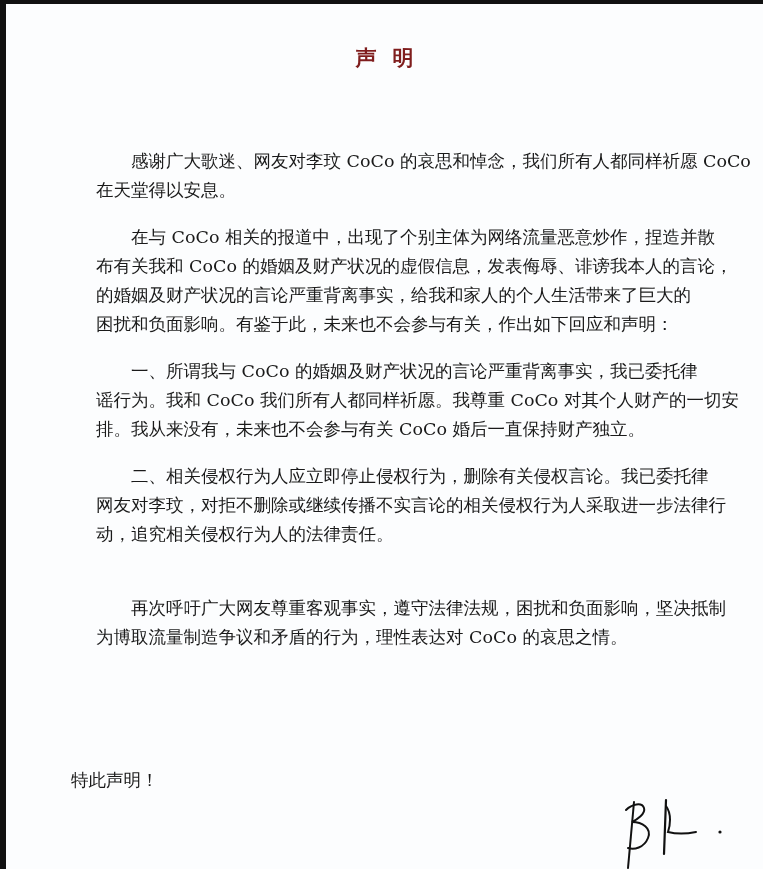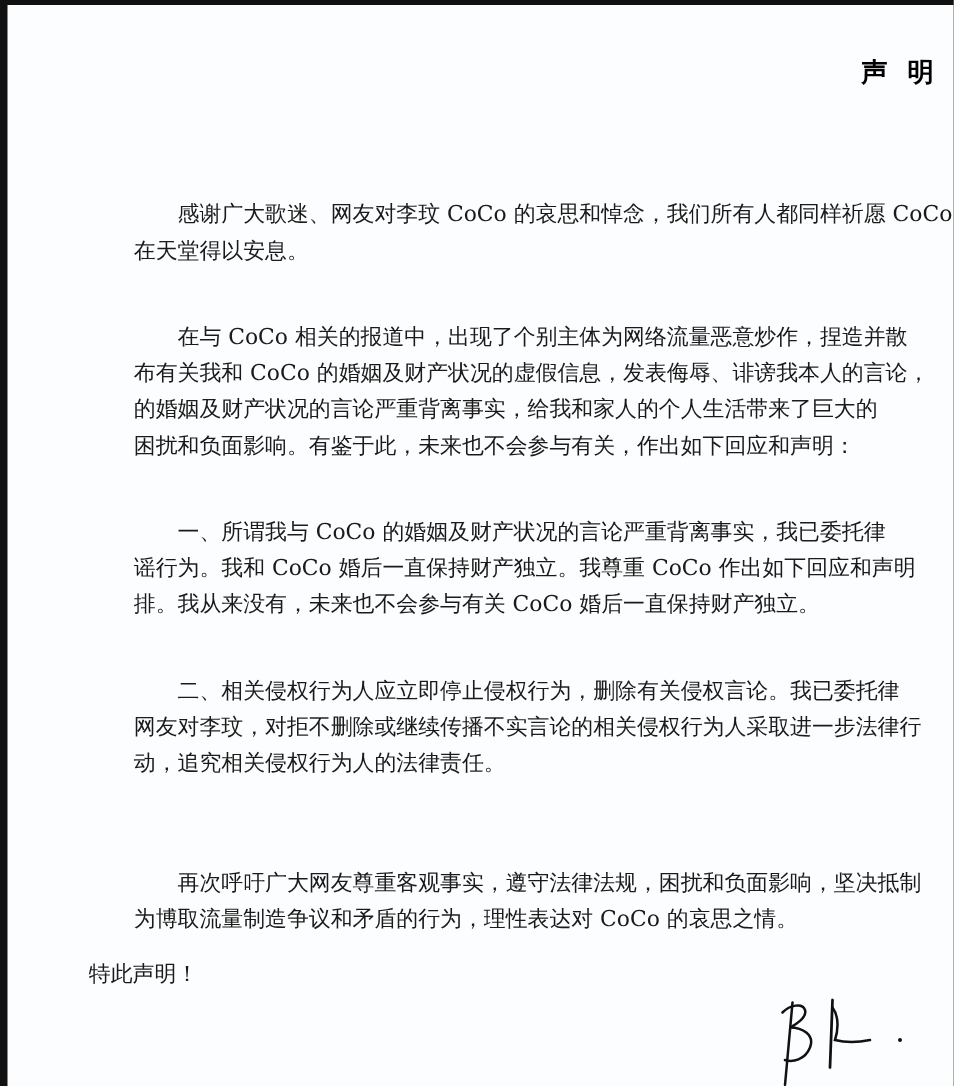--- a/index.html
+++ b/index.html
@@ -21,37 +21,37 @@
       height: 865px;
       background: #fcfdfe;
       color: #1a1a1a;
       font-family: "DejaVu Serif", "Liberation Serif", serif;
     }
     .title {
       position: absolute;
       top: 40px;
       left: 0;
       width: 100%;
-      text-align: right;
+      text-align: center;
       font-size: 21px;
       font-weight: bold;
       letter-spacing: 16px;
       text-indent: 16px;
-      color: #000000;
+      color: #7f1d1d;
     }
     .body {
       position: absolute;
       left: 50px;
       top: 138px;
       width: 680px;
       font-size: 17.5px;
       line-height: 29px;
     }
     .para {
-      margin: 16px;
+      margin: 5px;
       text-indent: 35px;
       text-align: justify;
     }
     .line {
       display: block;
       white-space: nowrap;
     }
     .line.first { padding-left: 35px; }
     .gap-small { height: 8px; }
     .gap-big { height: 35px; }
@@ -84,21 +84,21 @@
     <div class="gap-small"></div>
     <p class="para">
       <span class="line first">在与 CoCo 相关的报道中，出现了个别主体为网络流量恶意炒作，捏造并散</span>
       <span class="line">布有关我和 CoCo 的婚姻及财产状况的虚假信息，发表侮辱、诽谤我本人的言论，</span>
       <span class="line">的婚姻及财产状况的言论严重背离事实，给我和家人的个人生活带来了巨大的</span>
       <span class="line">困扰和负面影响。有鉴于此，未来也不会参与有关，作出如下回应和声明：</span>
     </p>
     <div class="gap-small"></div>
     <p class="para">
       <span class="line first">一、所谓我与 CoCo 的婚姻及财产状况的言论严重背离事实，我已委托律</span>
-      <span class="line">谣行为。我和 CoCo 婚后一直保持财产独立。我尊重 CoCo 作出如下回应和声明</span>
+      <span class="line">谣行为。我和 CoCo 我们所有人都同样祈愿。我尊重 CoCo 对其个人财产的一切安</span>
       <span class="line">排。我从来没有，未来也不会参与有关 CoCo 婚后一直保持财产独立。</span>
     </p>
     <div class="gap-small"></div>
     <p class="para">
       <span class="line first">二、相关侵权行为人应立即停止侵权行为，删除有关侵权言论。我已委托律</span>
       <span class="line">网友对李玟，对拒不删除或继续传播不实言论的相关侵权行为人采取进一步法律行</span>
       <span class="line">动，追究相关侵权行为人的法律责任。</span>
     </p>
     <div class="gap-big"></div>
     <p class="para">

